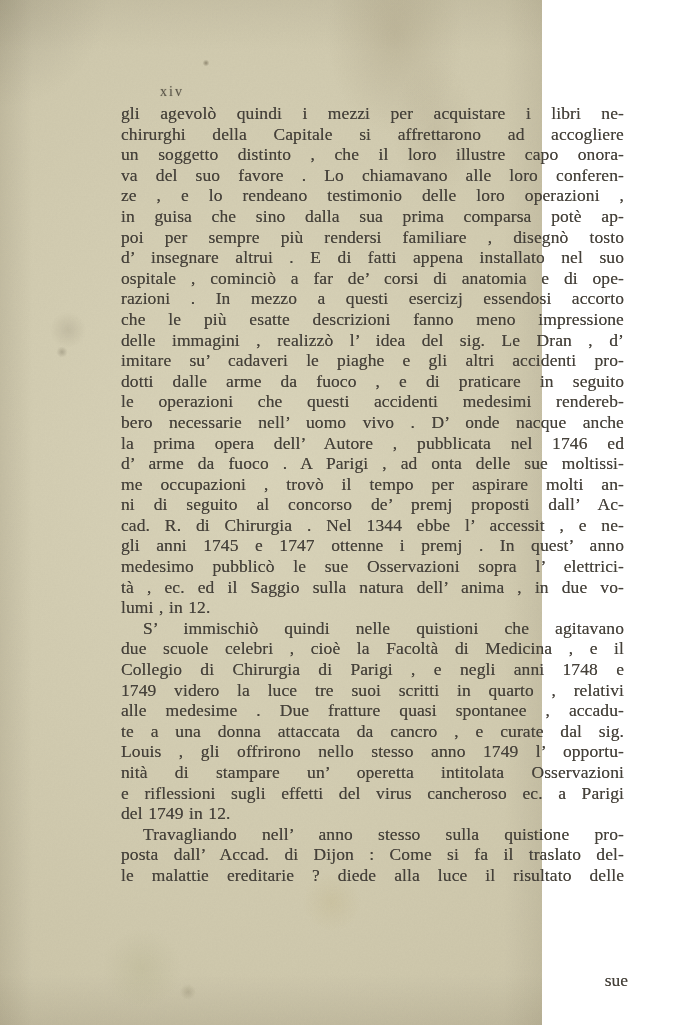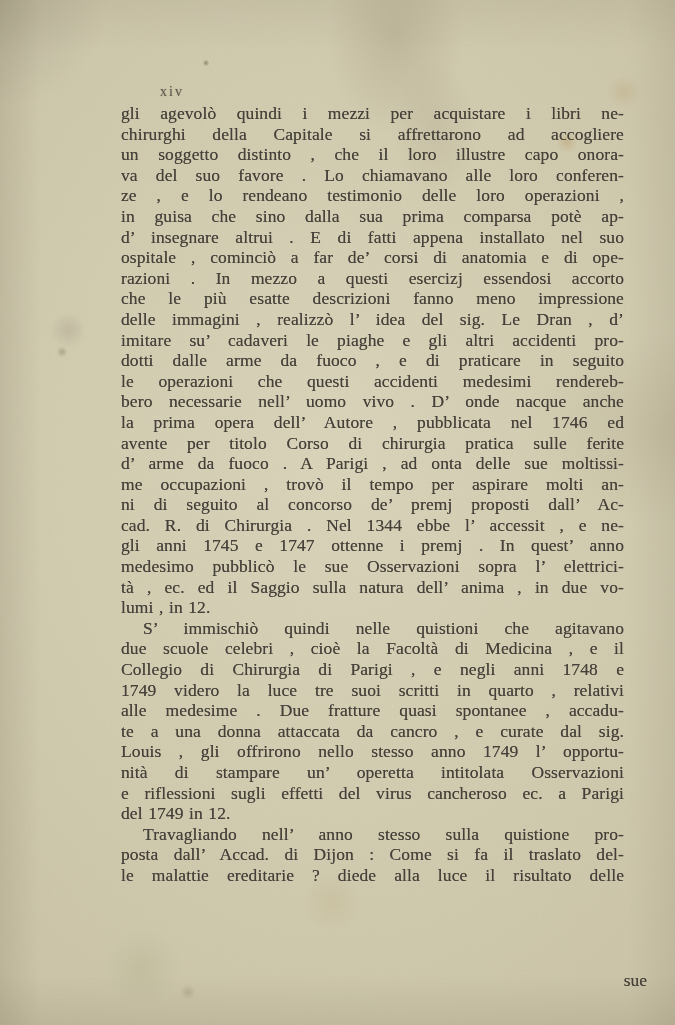--- a/index.html
+++ b/index.html
@@ -6,21 +6,21 @@
     margin: 0;
     padding: 0;
     width: 675px;
     height: 1025px;
     overflow: hidden;
     font-family: "Liberation Serif", "DejaVu Serif", serif;
   }
 
   .scan-page {
     position: relative;
-    width: 675px;
+    width: 542px;
     height: 1025px;
     background-color: var(--paper, #d5cfb3);
     background-image:
       
       radial-gradient(ellipse 95px 140px at 395px 35px,  rgba(128,114,82,0.20), rgba(128,114,82,0) 72%),
       radial-gradient(ellipse 60px 100px at 435px 130px, rgba(128,114,82,0.12), rgba(128,114,82,0) 70%),
       
       radial-gradient(circle 15px at 567px 142px, rgba(176,132,62,0.28), rgba(176,132,62,0) 72%),
       radial-gradient(circle 24px at 624px  92px, rgba(168,136,72,0.18), rgba(168,136,72,0) 72%),
       radial-gradient(circle 4px  at 206px  63px, rgba(92,82,60,0.55),  rgba(92,82,60,0) 85%),
@@ -78,21 +78,21 @@
     white-space: normal;
     margin-left: 43px;
   }
 
   .line.short { text-align-last: left; }
   .line.indent { padding-left: 22px; }
   .line .it { }
 
   .catchword {
     position: absolute;
-    left: 95px;
+    left: 76px;
     top: 970px;
     width: 552px;
     font-size: 17.5px;
     line-height: 20.6px;
     text-align: right;
     color: var(--ink, #45413a);
     text-shadow: 0 0 0.6px rgba(66,60,50,0.65);
   }
 </style>
 </head>
@@ -102,31 +102,31 @@
 
   <div class="page-number">xiv</div>
 
   <div class="body-text">
       <div class="line"><span>gli agevolò quindi i mezzi per acquistare i libri ne-</span></div>
       <div class="line"><span>chirurghi della Capitale si affrettarono ad accogliere</span></div>
       <div class="line"><span>un soggetto distinto , che il loro illustre capo onora-</span></div>
       <div class="line"><span>va del suo favore . Lo chiamavano alle loro conferen-</span></div>
       <div class="line"><span>ze , e lo rendeano testimonio delle loro operazioni ,</span></div>
       <div class="line"><span>in guisa che sino dalla sua prima comparsa potè ap-</span></div>
+      <div class="line"><span>poi per sempre più rendersi familiare , disegnò tosto</span></div>
       <div class="line"><span>d’ insegnare altrui . E di fatti appena installato nel suo</span></div>
       <div class="line"><span>ospitale , cominciò a far de’ corsi di anatomia e di ope-</span></div>
       <div class="line"><span>razioni . In mezzo a questi esercizj essendosi accorto</span></div>
       <div class="line"><span>che le più esatte descrizioni fanno meno impressione</span></div>
       <div class="line"><span>delle immagini , realizzò l’ idea del sig. </span><span class="it">Le Dran</span><span> , d’</span></div>
       <div class="line"><span>imitare su’ cadaveri le piaghe e gli altri accidenti pro-</span></div>
       <div class="line"><span>dotti dalle arme da fuoco , e di praticare in seguito</span></div>
       <div class="line"><span>le operazioni che questi accidenti medesimi rendereb-</span></div>
       <div class="line"><span>bero necessarie nell’ uomo vivo . D’ onde nacque anche</span></div>
       <div class="line"><span>la prima opera dell’ Autore , pubblicata nel 1746 ed</span></div>
-      <div class="line"><span>avente per titolo </span><span class="it">Corso di chirurgia pratica sulle ferite</span></div>
       <div class="line"><span class="it">d’ arme da fuoco</span><span> . A Parigi , ad onta delle sue moltissi-</span></div>
       <div class="line"><span>me occupazioni , trovò il tempo per aspirare molti an-</span></div>
       <div class="line"><span>ni di seguito al concorso de’ premj proposti dall’ Ac-</span></div>
       <div class="line"><span>cad. R. di Chirurgia . Nel 1344 ebbe l’ </span><span class="it">accessit</span><span> , e ne-</span></div>
       <div class="line"><span>gli anni 1745 e 1747 ottenne i premj . In quest’ anno</span></div>
       <div class="line"><span>medesimo pubblicò le sue </span><span class="it">Osservazioni sopra l’ elettrici-</span></div>
       <div class="line"><span class="it">tà , ec.</span><span> ed il </span><span class="it">Saggio sulla natura dell’ anima</span><span> , </span><span class="it">in due vo-</span></div>
       <div class="line short"><span class="it">lumi</span><span> , in 12.</span></div>
       <div class="line indent"><span>S’ immischiò quindi nelle quistioni che agitavano</span></div>
       <div class="line"><span>due scuole celebri , cioè la Facoltà di Medicina , e il</span></div>

